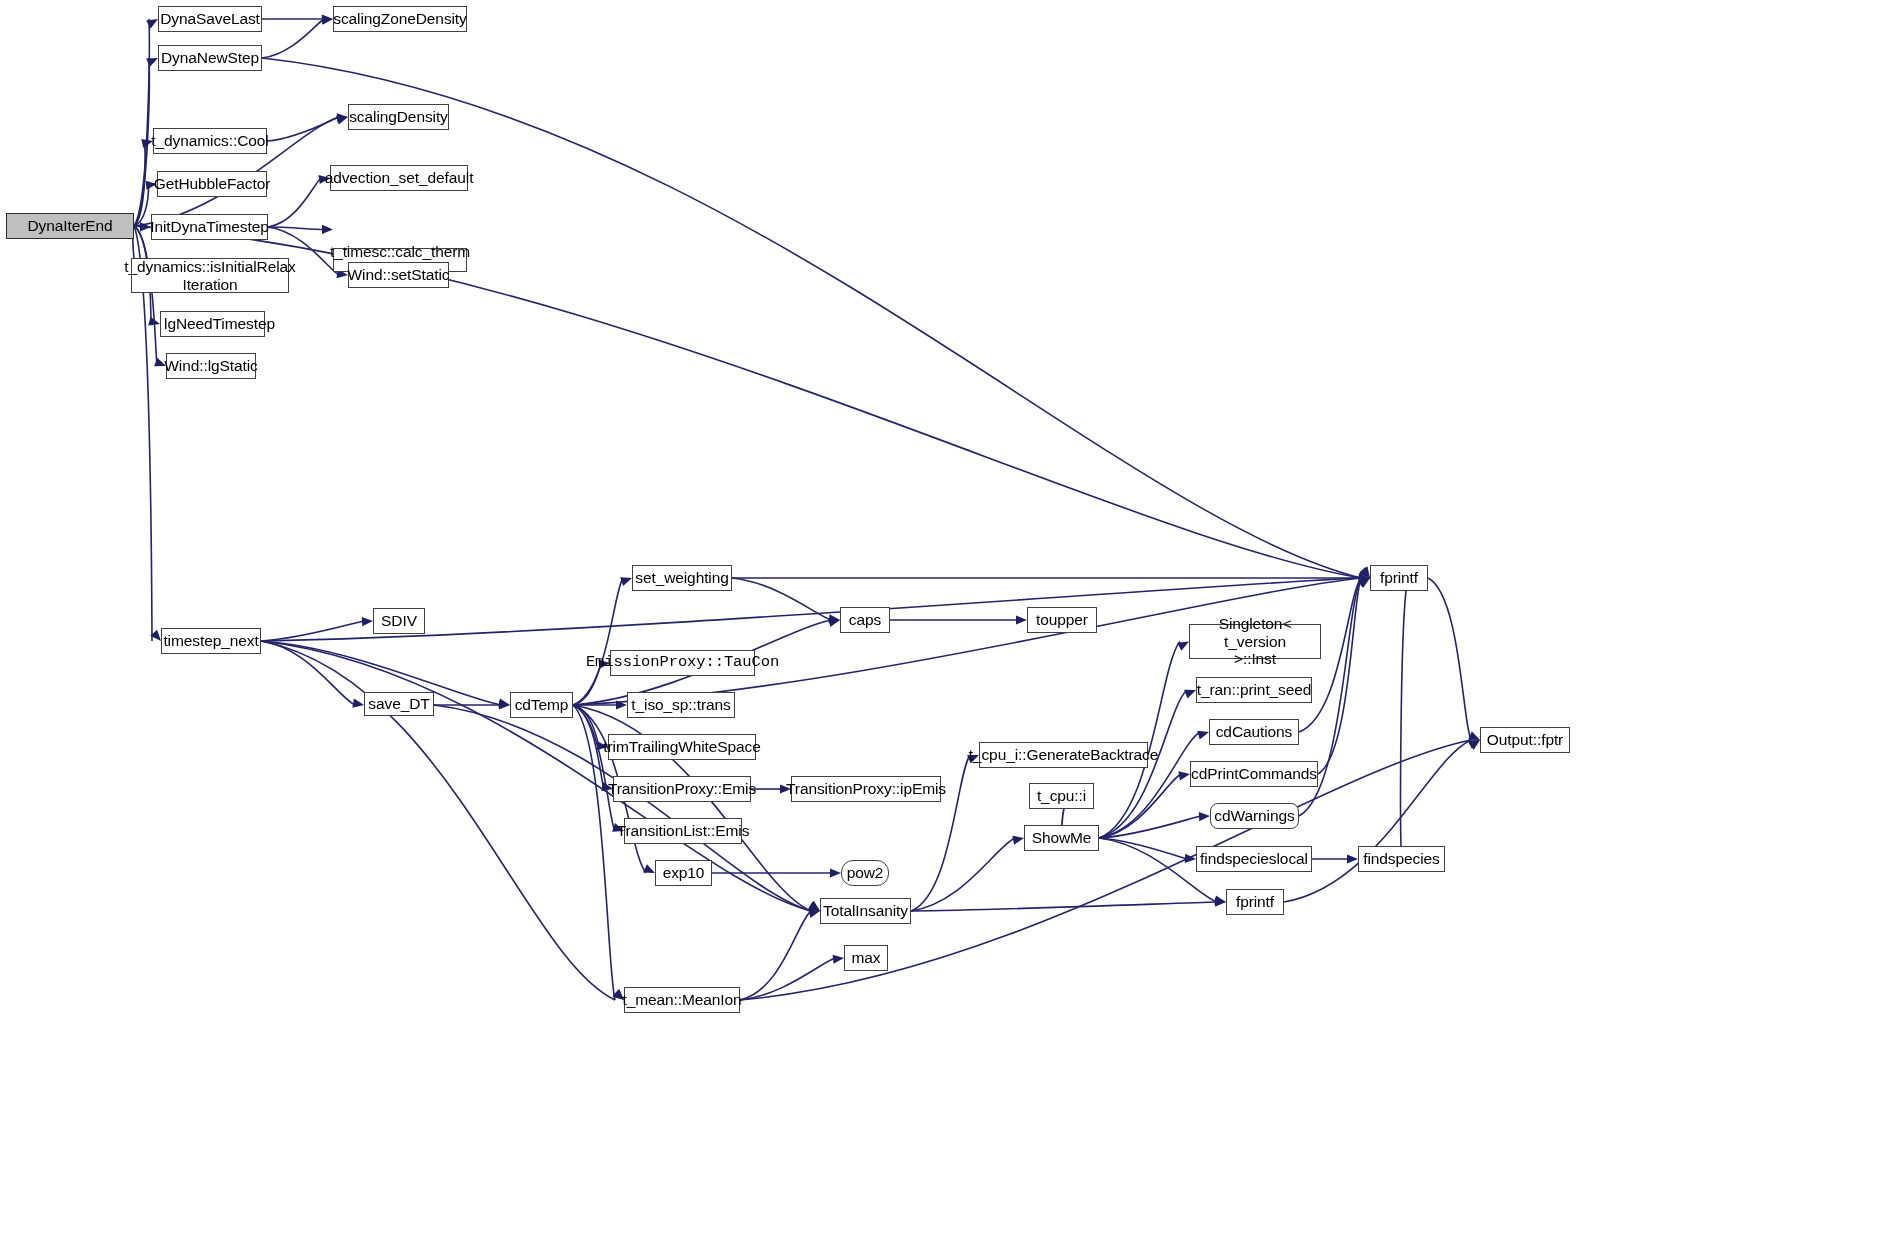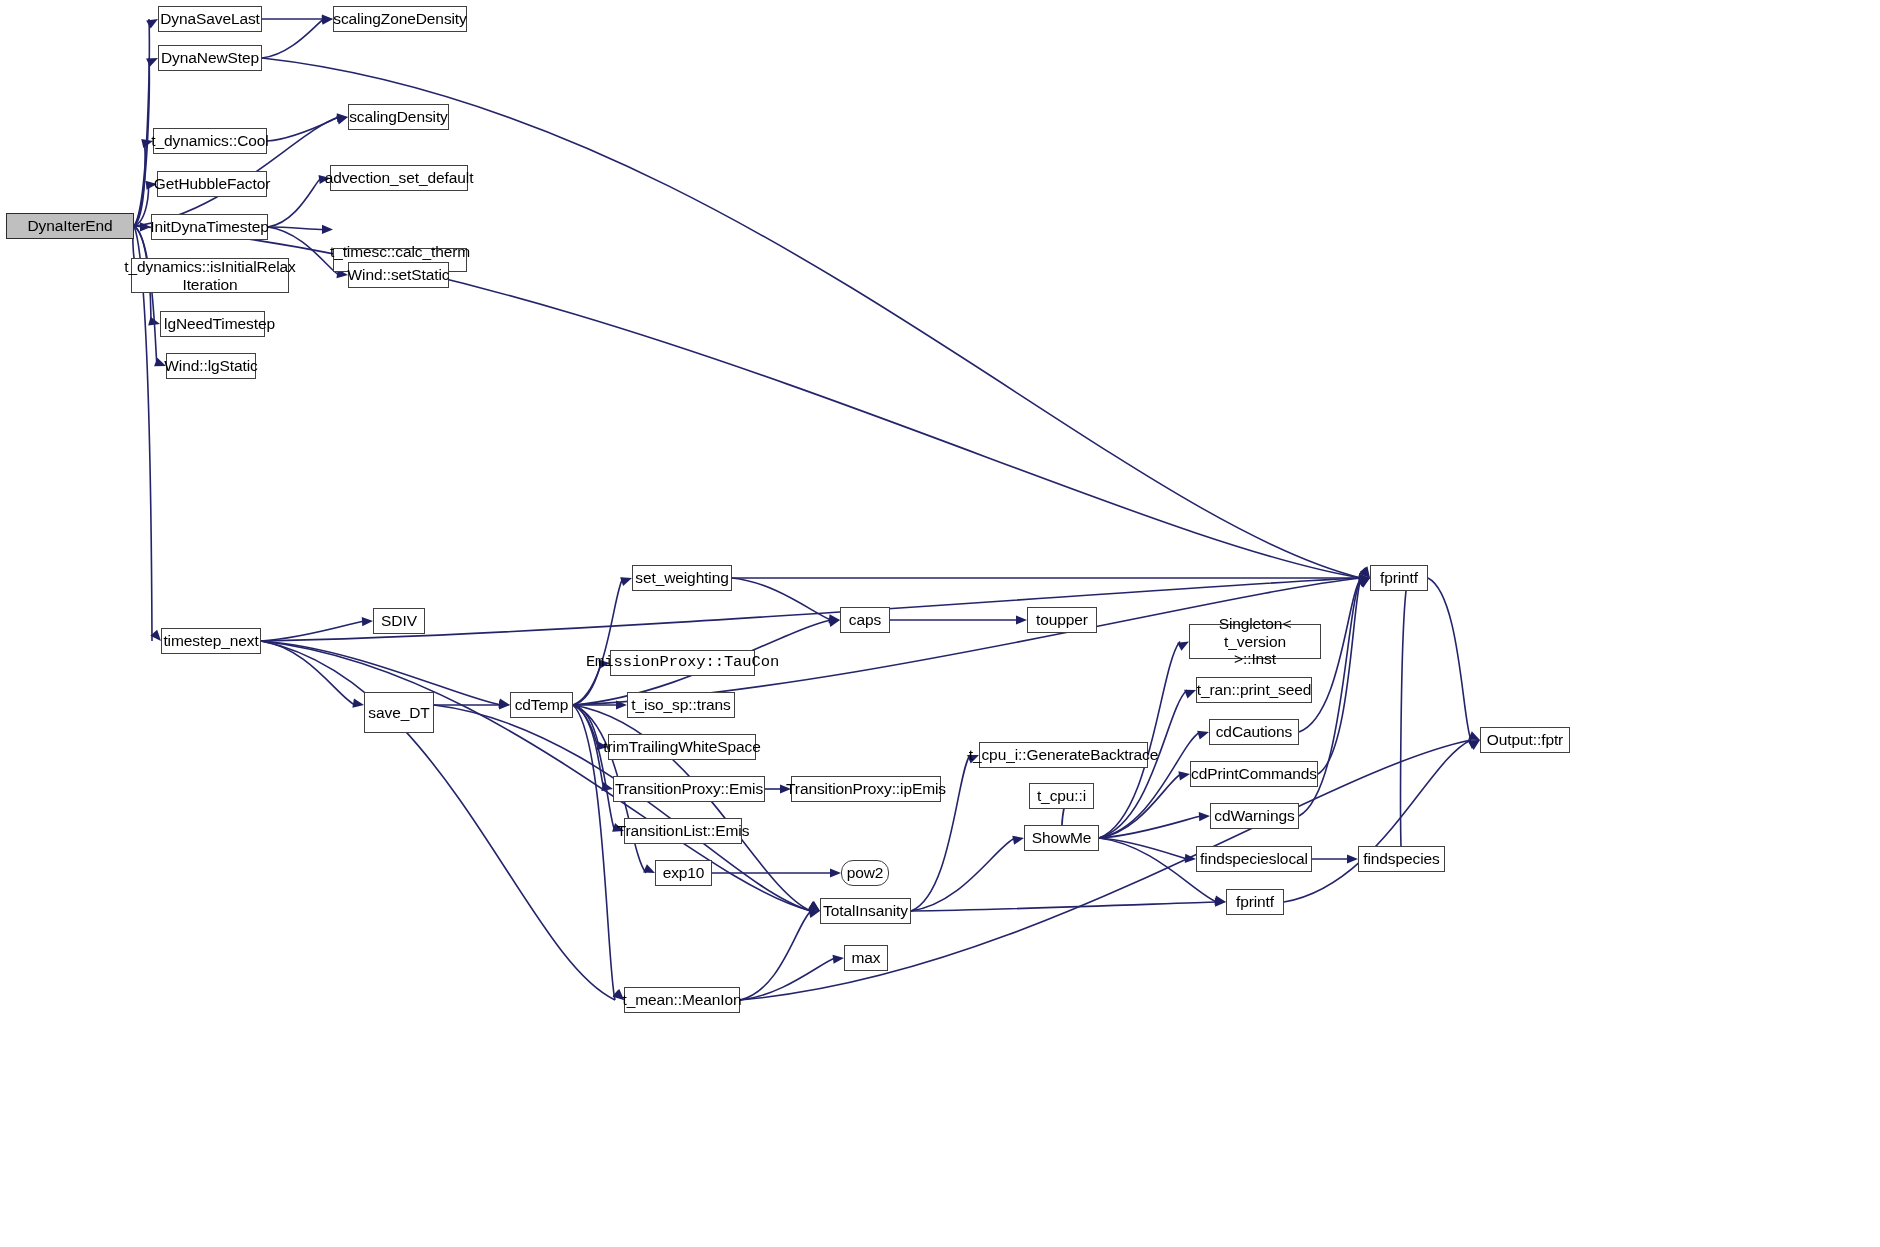--- a/index.html
+++ b/index.html
@@ -195,44 +195,44 @@
       <div class="node" style="left: 151px; top: 214px; width: 117px; height: 26px;">InitDynaTimestep</div>
       <div class="node" style="left: 333px; top: 212px; width: 134px; height: 24px; margin-top: 36px;">t_timesc::calc_therm
 _timesc</div>
       <div class="node" style="left: 131px; top: 258px; width: 158px; height: 35px;">t_dynamics::isInitialRelax
 Iteration</div>
       <div class="node" style="left: 348px; top: 262px; width: 101px; height: 26px;">Wind::setStatic</div>
       <div class="node" style="left: 160px; top: 311px; width: 105px; height: 26px; padding-left: 14px;">lgNeedTimestep</div>
       <div class="node" style="left: 166px; top: 353px; width: 90px; height: 26px;">Wind::lgStatic</div>
       <div class="node" style="left: 161px; top: 628px; width: 100px; height: 26px;">timestep_next</div>
       <div class="node" style="left: 373px; top: 608px; width: 52px; height: 26px;">SDIV</div>
-      <div class="node" style="left: 364px; top: 692px; width: 70px; height: 41px;">save_DT</div>
+      <div class="node" style="left: 364px; top: 692px; width: 70px; height: 24px;">save_DT</div>
       <div class="node" style="left: 510px; top: 692px; width: 63px; height: 26px;">cdTemp</div>
       <div class="node" style="left: 632px; top: 565px; width: 100px; height: 26px;">set_weighting</div>
       <div class="node" style="left: 840px; top: 607px; width: 50px; height: 26px;">caps</div>
       <div class="node" style="left: 1027px; top: 607px; width: 70px; height: 26px;">toupper</div>
       <div class="node" style="left: 610px; top: 650px; width: 145px; height: 26px; font-family: Liberation Mono, monospace;">EmissionProxy::TauCon</div>
       <div class="node" style="left: 627px; top: 692px; width: 108px; height: 26px;">t_iso_sp::trans</div>
       <div class="node" style="left: 608px; top: 734px; width: 148px; height: 26px;">trimTrailingWhiteSpace</div>
-      <div class="node" style="left: 613px; top: 776px; width: 152px; height: 26px;">TransitionProxy::Emis</div>
+      <div class="node" style="left: 613px; top: 776px; width: 138px; height: 26px;">TransitionProxy::Emis</div>
       <div class="node" style="left: 791px; top: 776px; width: 150px; height: 26px;">TransitionProxy::ipEmis</div>
       <div class="node" style="left: 624px; top: 818px; width: 118px; height: 26px;">TransitionList::Emis</div>
       <div class="node" style="left: 655px; top: 860px; width: 57px; height: 26px;">exp10</div>
       <div class="node" style="left: 841px; top: 860px; width: 48px; height: 26px; border-radius: 12px;">pow2</div>
       <div class="node" style="left: 820px; top: 898px; width: 91px; height: 26px;">TotalInsanity</div>
       <div class="node" style="left: 844px; top: 945px; width: 44px; height: 26px;">max</div>
       <div class="node" style="left: 624px; top: 987px; width: 116px; height: 26px;">t_mean::MeanIon</div>
       <div class="node" style="left: 979px; top: 742px; width: 169px; height: 26px;">t_cpu_i::GenerateBacktrace</div>
       <div class="node" style="left: 1029px; top: 783px; width: 65px; height: 26px;">t_cpu::i</div>
       <div class="node" style="left: 1024px; top: 825px; width: 75px; height: 26px;">ShowMe</div>
       <div class="node" style="left: 1189px; top: 624px; width: 132px; height: 35px;">Singleton&lt; t_version
 &gt;::Inst</div>
       <div class="node" style="left: 1196px; top: 677px; width: 116px; height: 26px;">t_ran::print_seed</div>
       <div class="node" style="left: 1209px; top: 719px; width: 90px; height: 26px;">cdCautions</div>
       <div class="node" style="left: 1190px; top: 761px; width: 128px; height: 26px;">cdPrintCommands</div>
-      <div class="node" style="left: 1210px; top: 803px; width: 89px; height: 26px;">cdWarnings</div>
+      <div class="node" style="left: 1210px; top: 803px; width: 89px; height: 26px; border-radius: 8px;">cdWarnings</div>
       <div class="node" style="left: 1196px; top: 846px; width: 116px; height: 26px;">findspecieslocal</div>
       <div class="node" style="left: 1358px; top: 846px; width: 87px; height: 26px;">findspecies</div>
       <div class="node" style="left: 1226px; top: 889px; width: 58px; height: 26px;">fprintf</div>
       <div class="node" style="left: 1370px; top: 565px; width: 58px; height: 26px;">fprintf</div>
       <div class="node" style="left: 1480px; top: 727px; width: 90px; height: 26px;">Output::fptr</div>
     </div>
 </div>
 
 </body></html>

